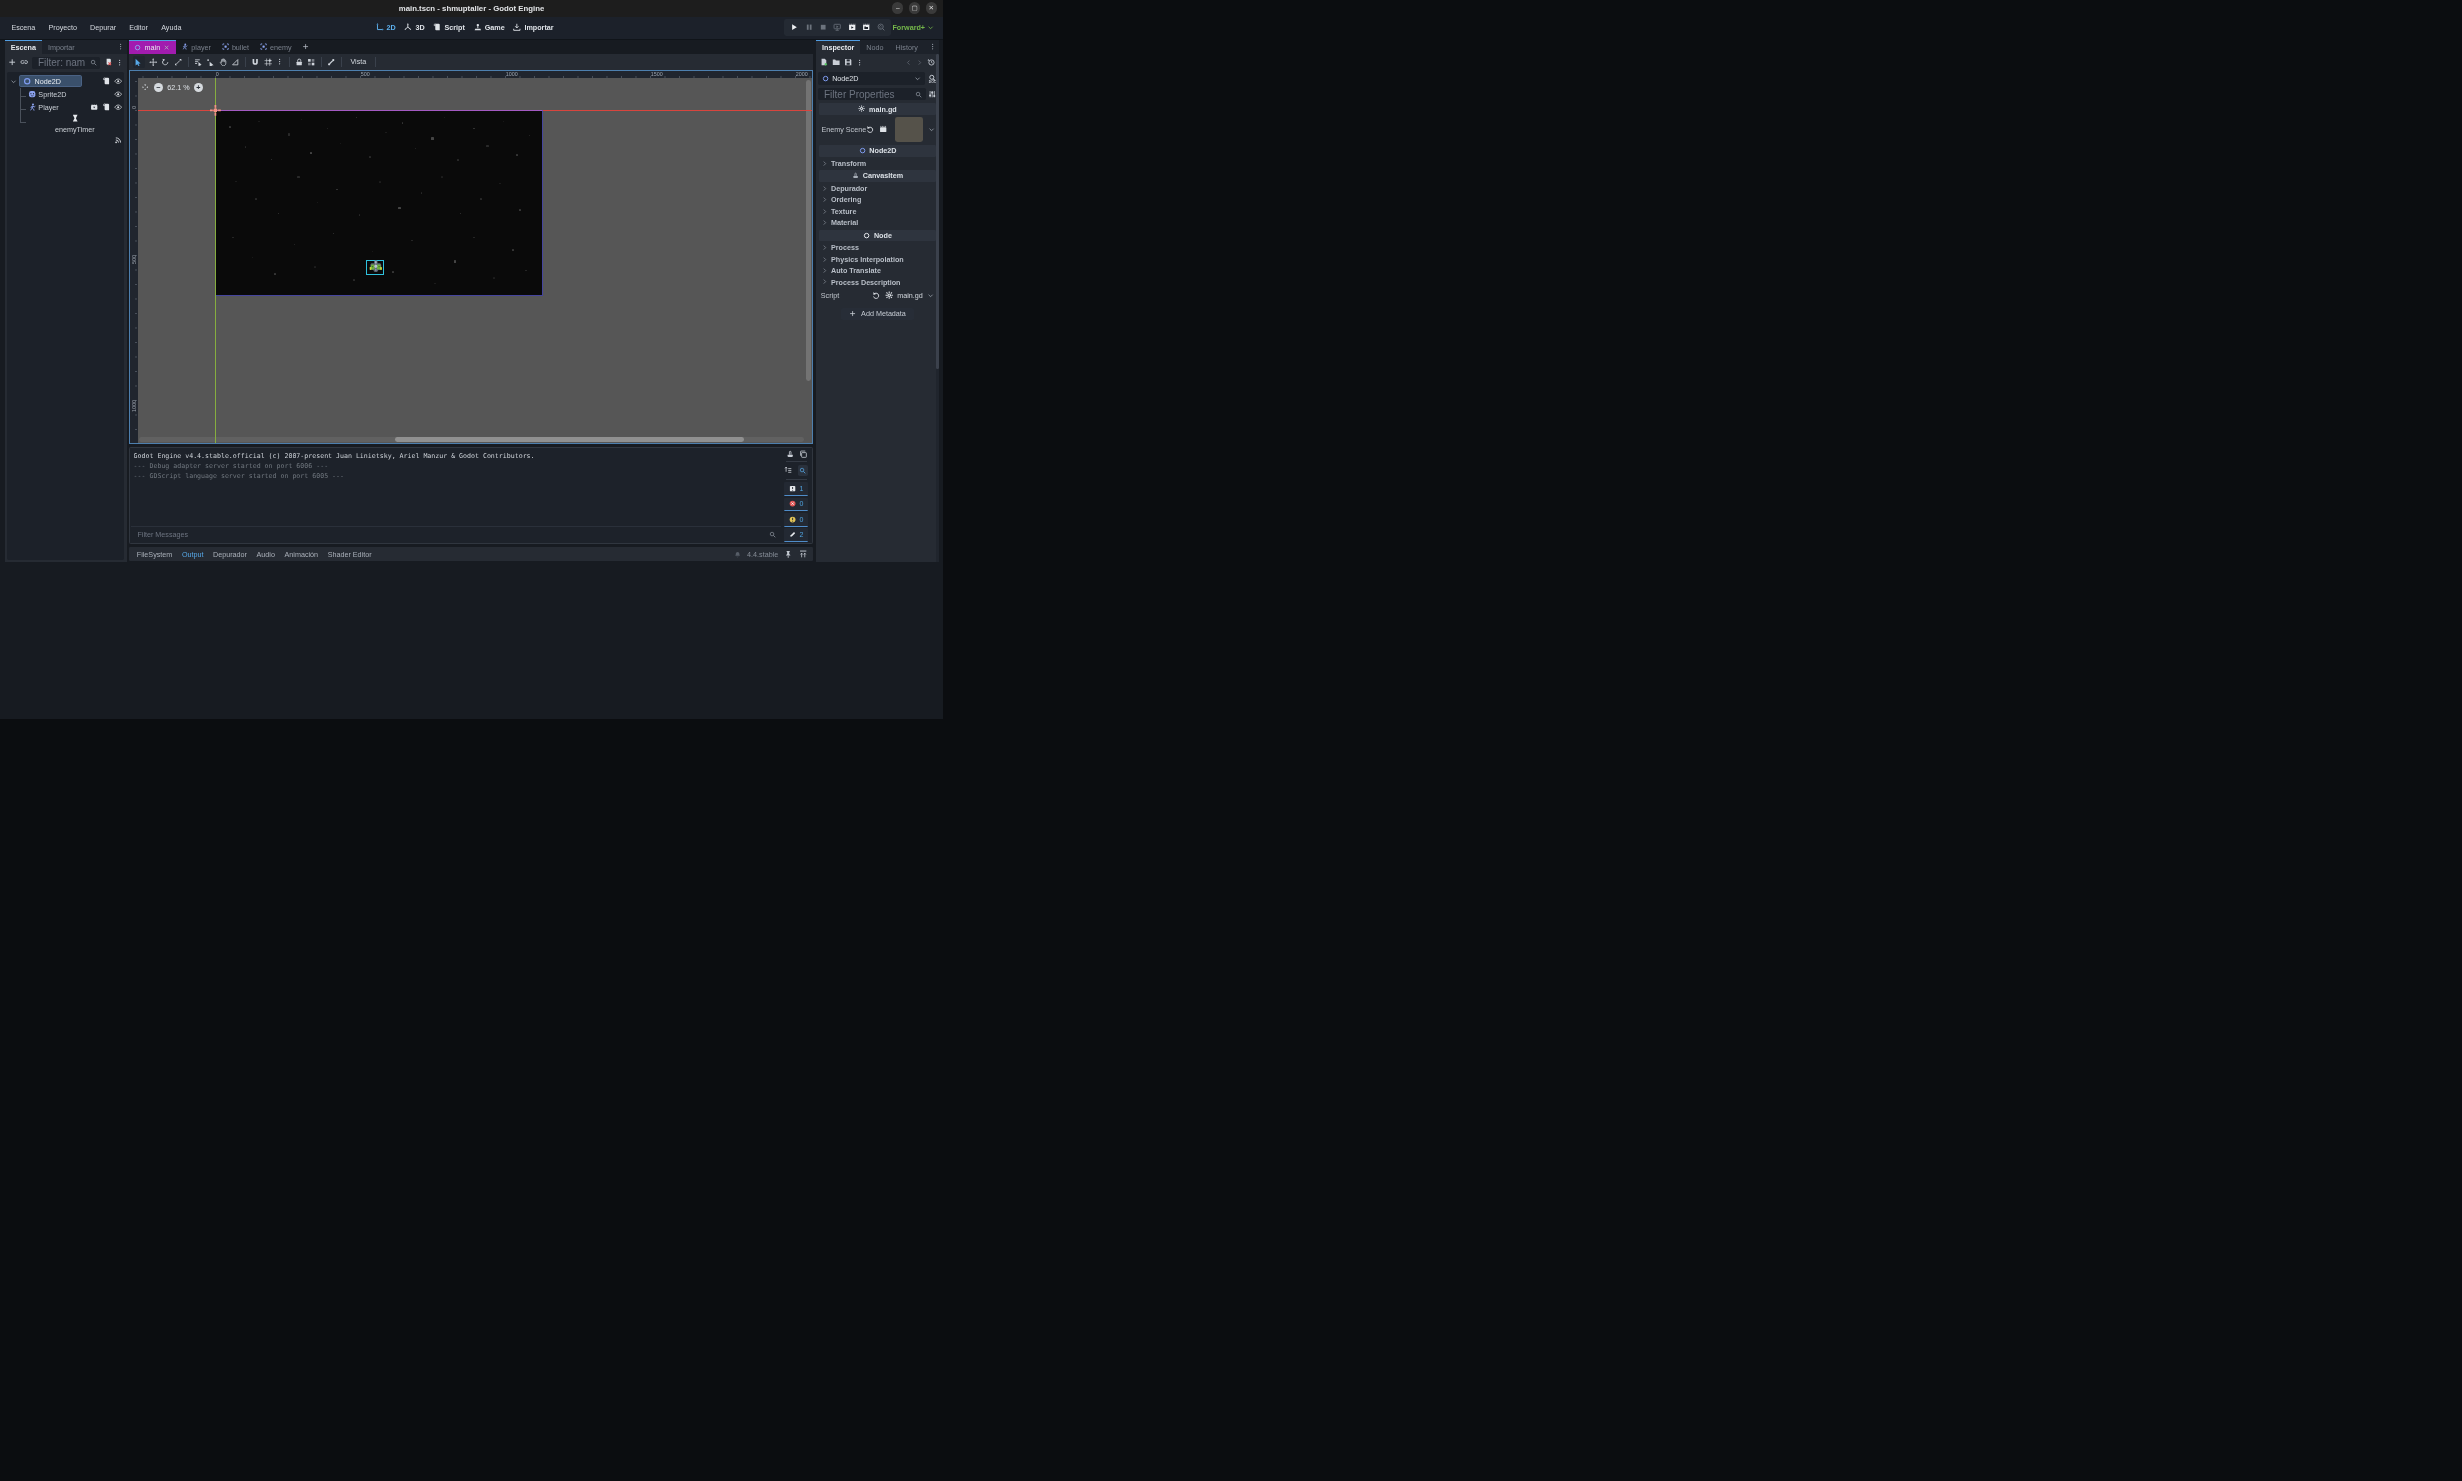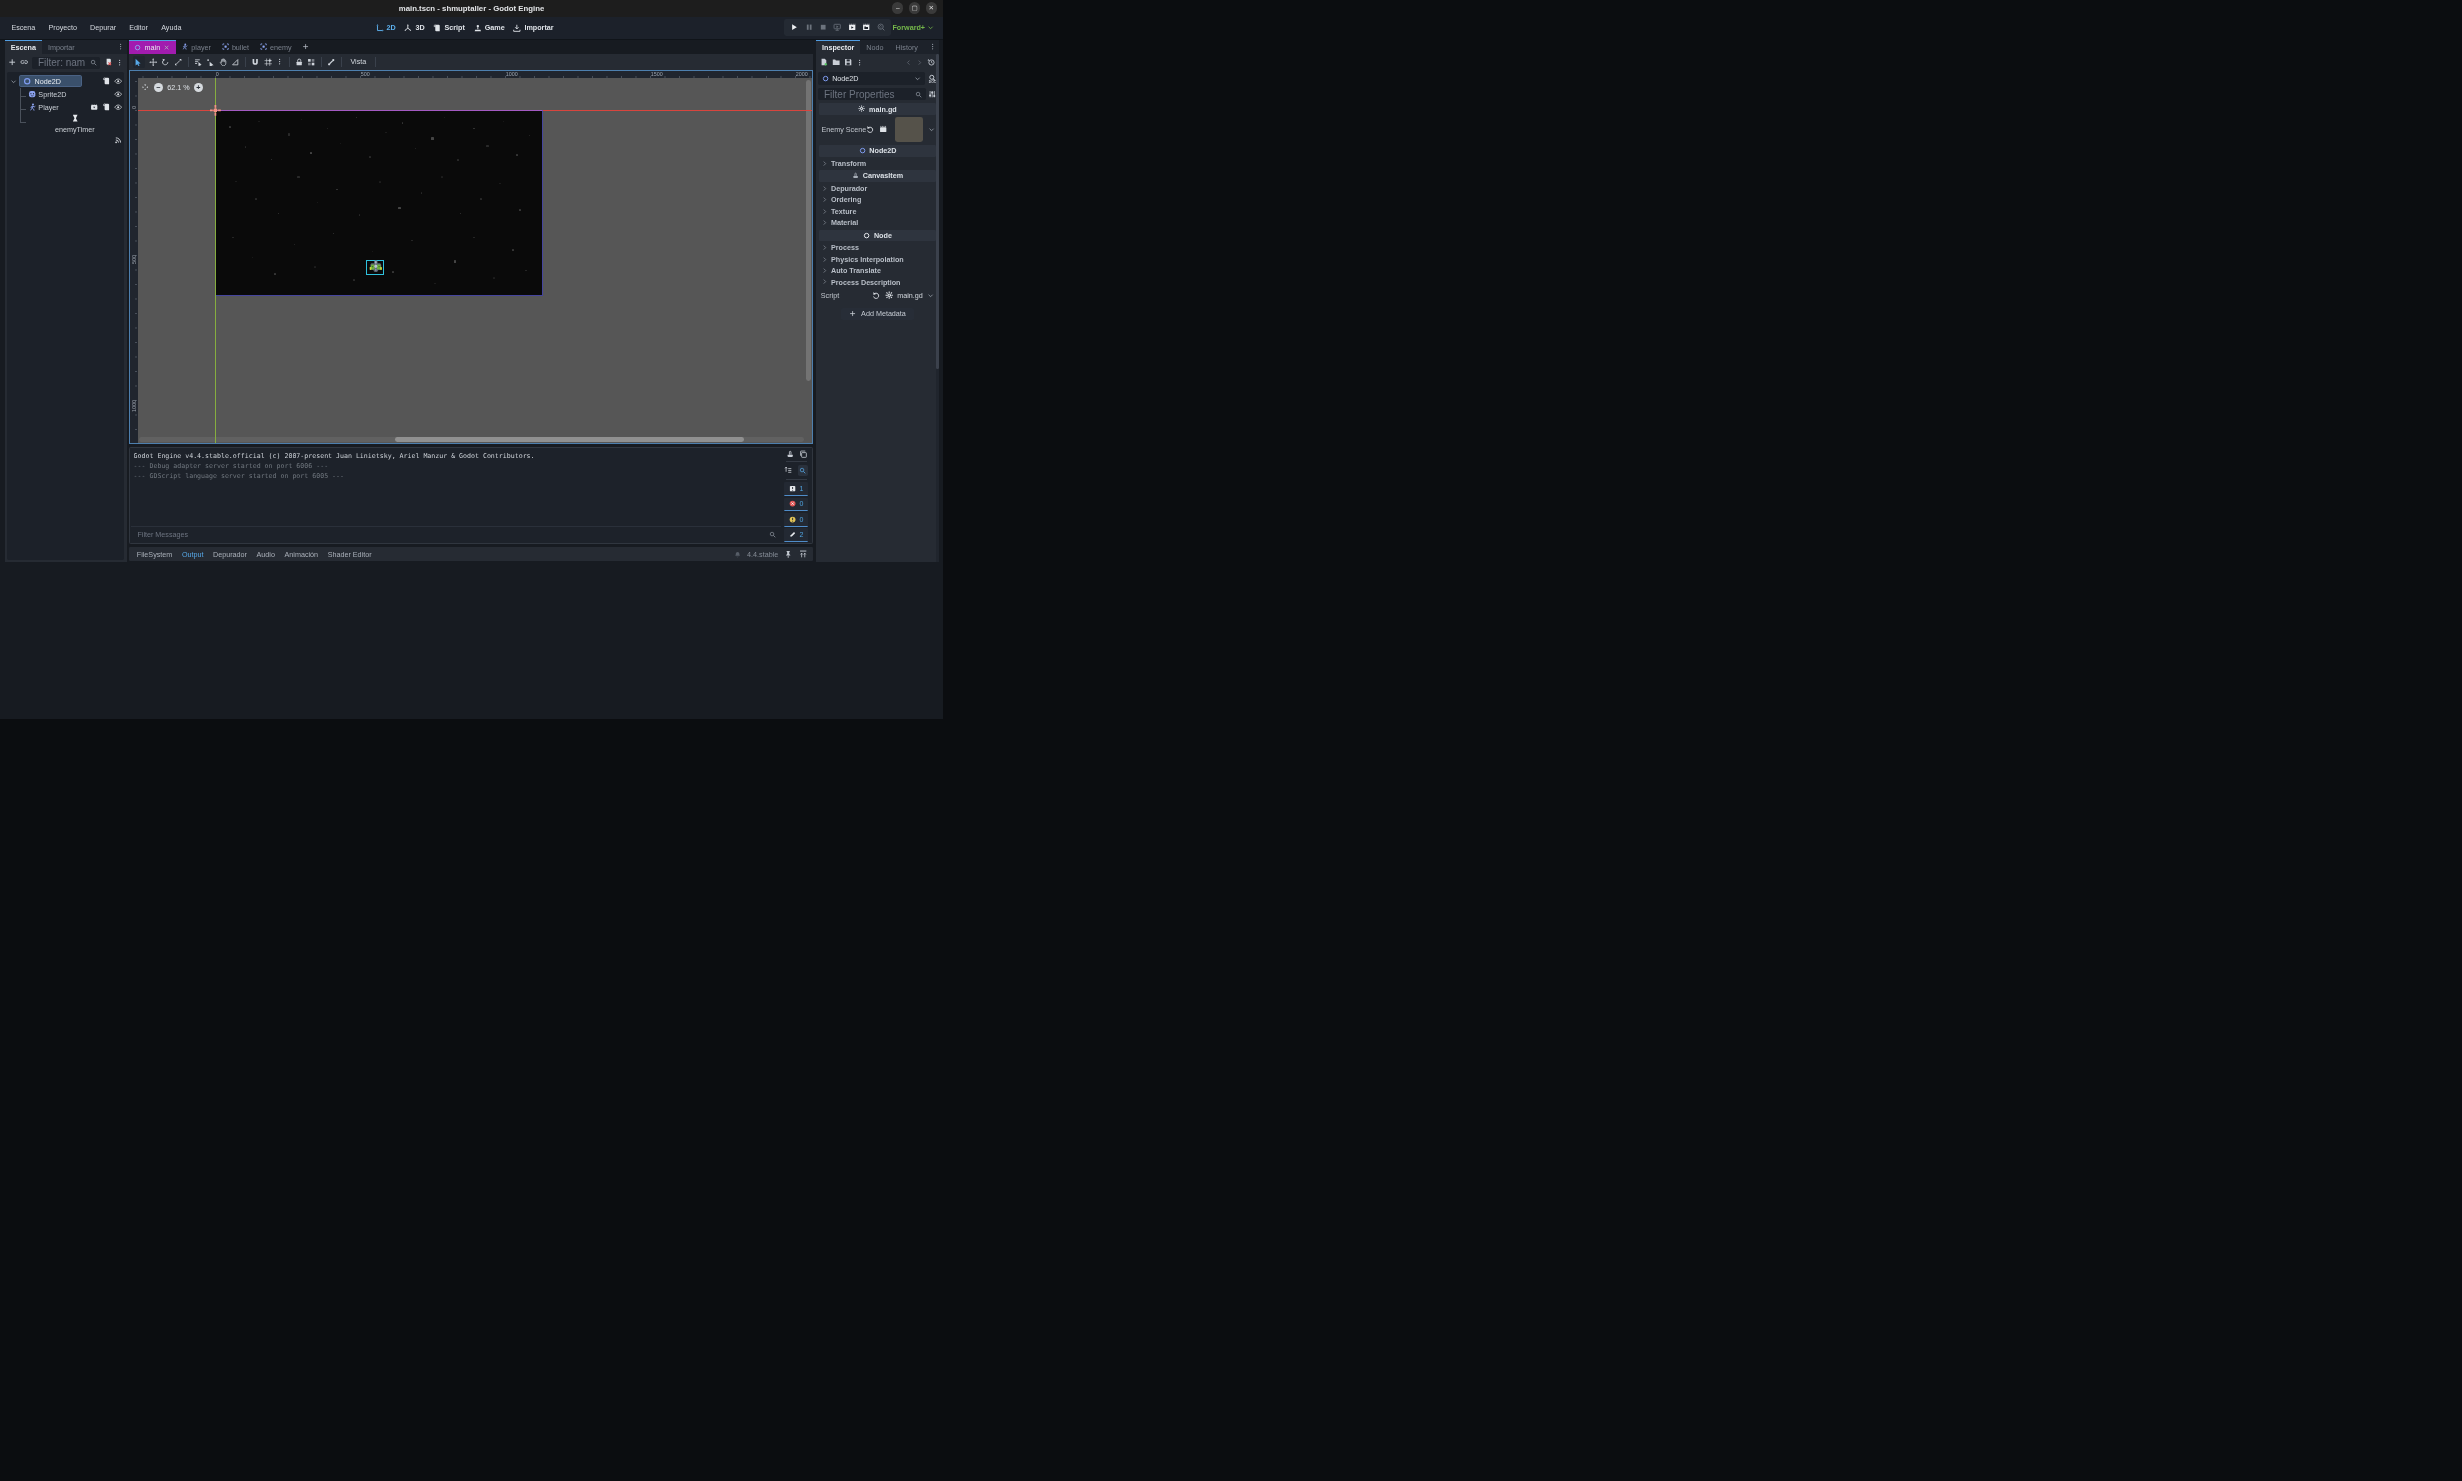--- a/index.html
+++ b/index.html
@@ -15,21 +15,21 @@
   .titlebar .title{font-weight:bold;font-size:7.8px;color:#e3e5e8;}
   .winbtns{position:absolute;right:6px;top:2.4px;display:flex;gap:5.4px;}
   .winbtn{width:11.4px;height:11.4px;border-radius:50%;background:#3a3a3a;color:#d9d9d9;
           display:flex;align-items:center;justify-content:center;font-size:6.6px;line-height:1;}
   
   .menubar{position:absolute;left:0;top:17px;width:100%;height:21.6px;background:#1c212a;
            border-bottom:1.2px solid #101419;display:flex;align-items:center;}
   .menus{display:flex;gap:2.4px;padding-left:6px;}
   .menu-item{padding:2.4px 5.4px;color:#d4d8de;border-radius:1.8px;}
   .workspaces{position:absolute;left:50%;transform:translateX(-54%);display:flex;gap:8.4px;align-items:center;}
-  .ws{display:flex;gap:3px;align-items:flex-end;color:#dfe3e8;font-weight:bold;}
+  .ws{display:flex;gap:3px;align-items:flex-start;color:#dfe3e8;font-weight:bold;}
   .ws svg{color:#dfe3e8;}
   .ws.active, .ws.active svg{color:#5db1ef;}
   .runbar{position:absolute;right:52px;top:1.8px;height:17px;display:flex;align-items:center;gap:6px;
           background:#242a33;border-radius:2.4px;padding:0 6px;}
   .runbar .dim, .runbar .dim svg{color:#6c737d;}
   .run-preset{position:absolute;right:8.4px;top:1.8px;height:17px;display:flex;align-items:center;gap:2.4px;
               color:#74b64a;font-weight:bold;}
   
   .dock{position:absolute;top:40px;height:522px;background:#262b33;display:flex;flex-direction:column;}
   .tabstrip{height:14px;display:flex;align-items:stretch;background:#1d222a;flex:none;position:relative;}

